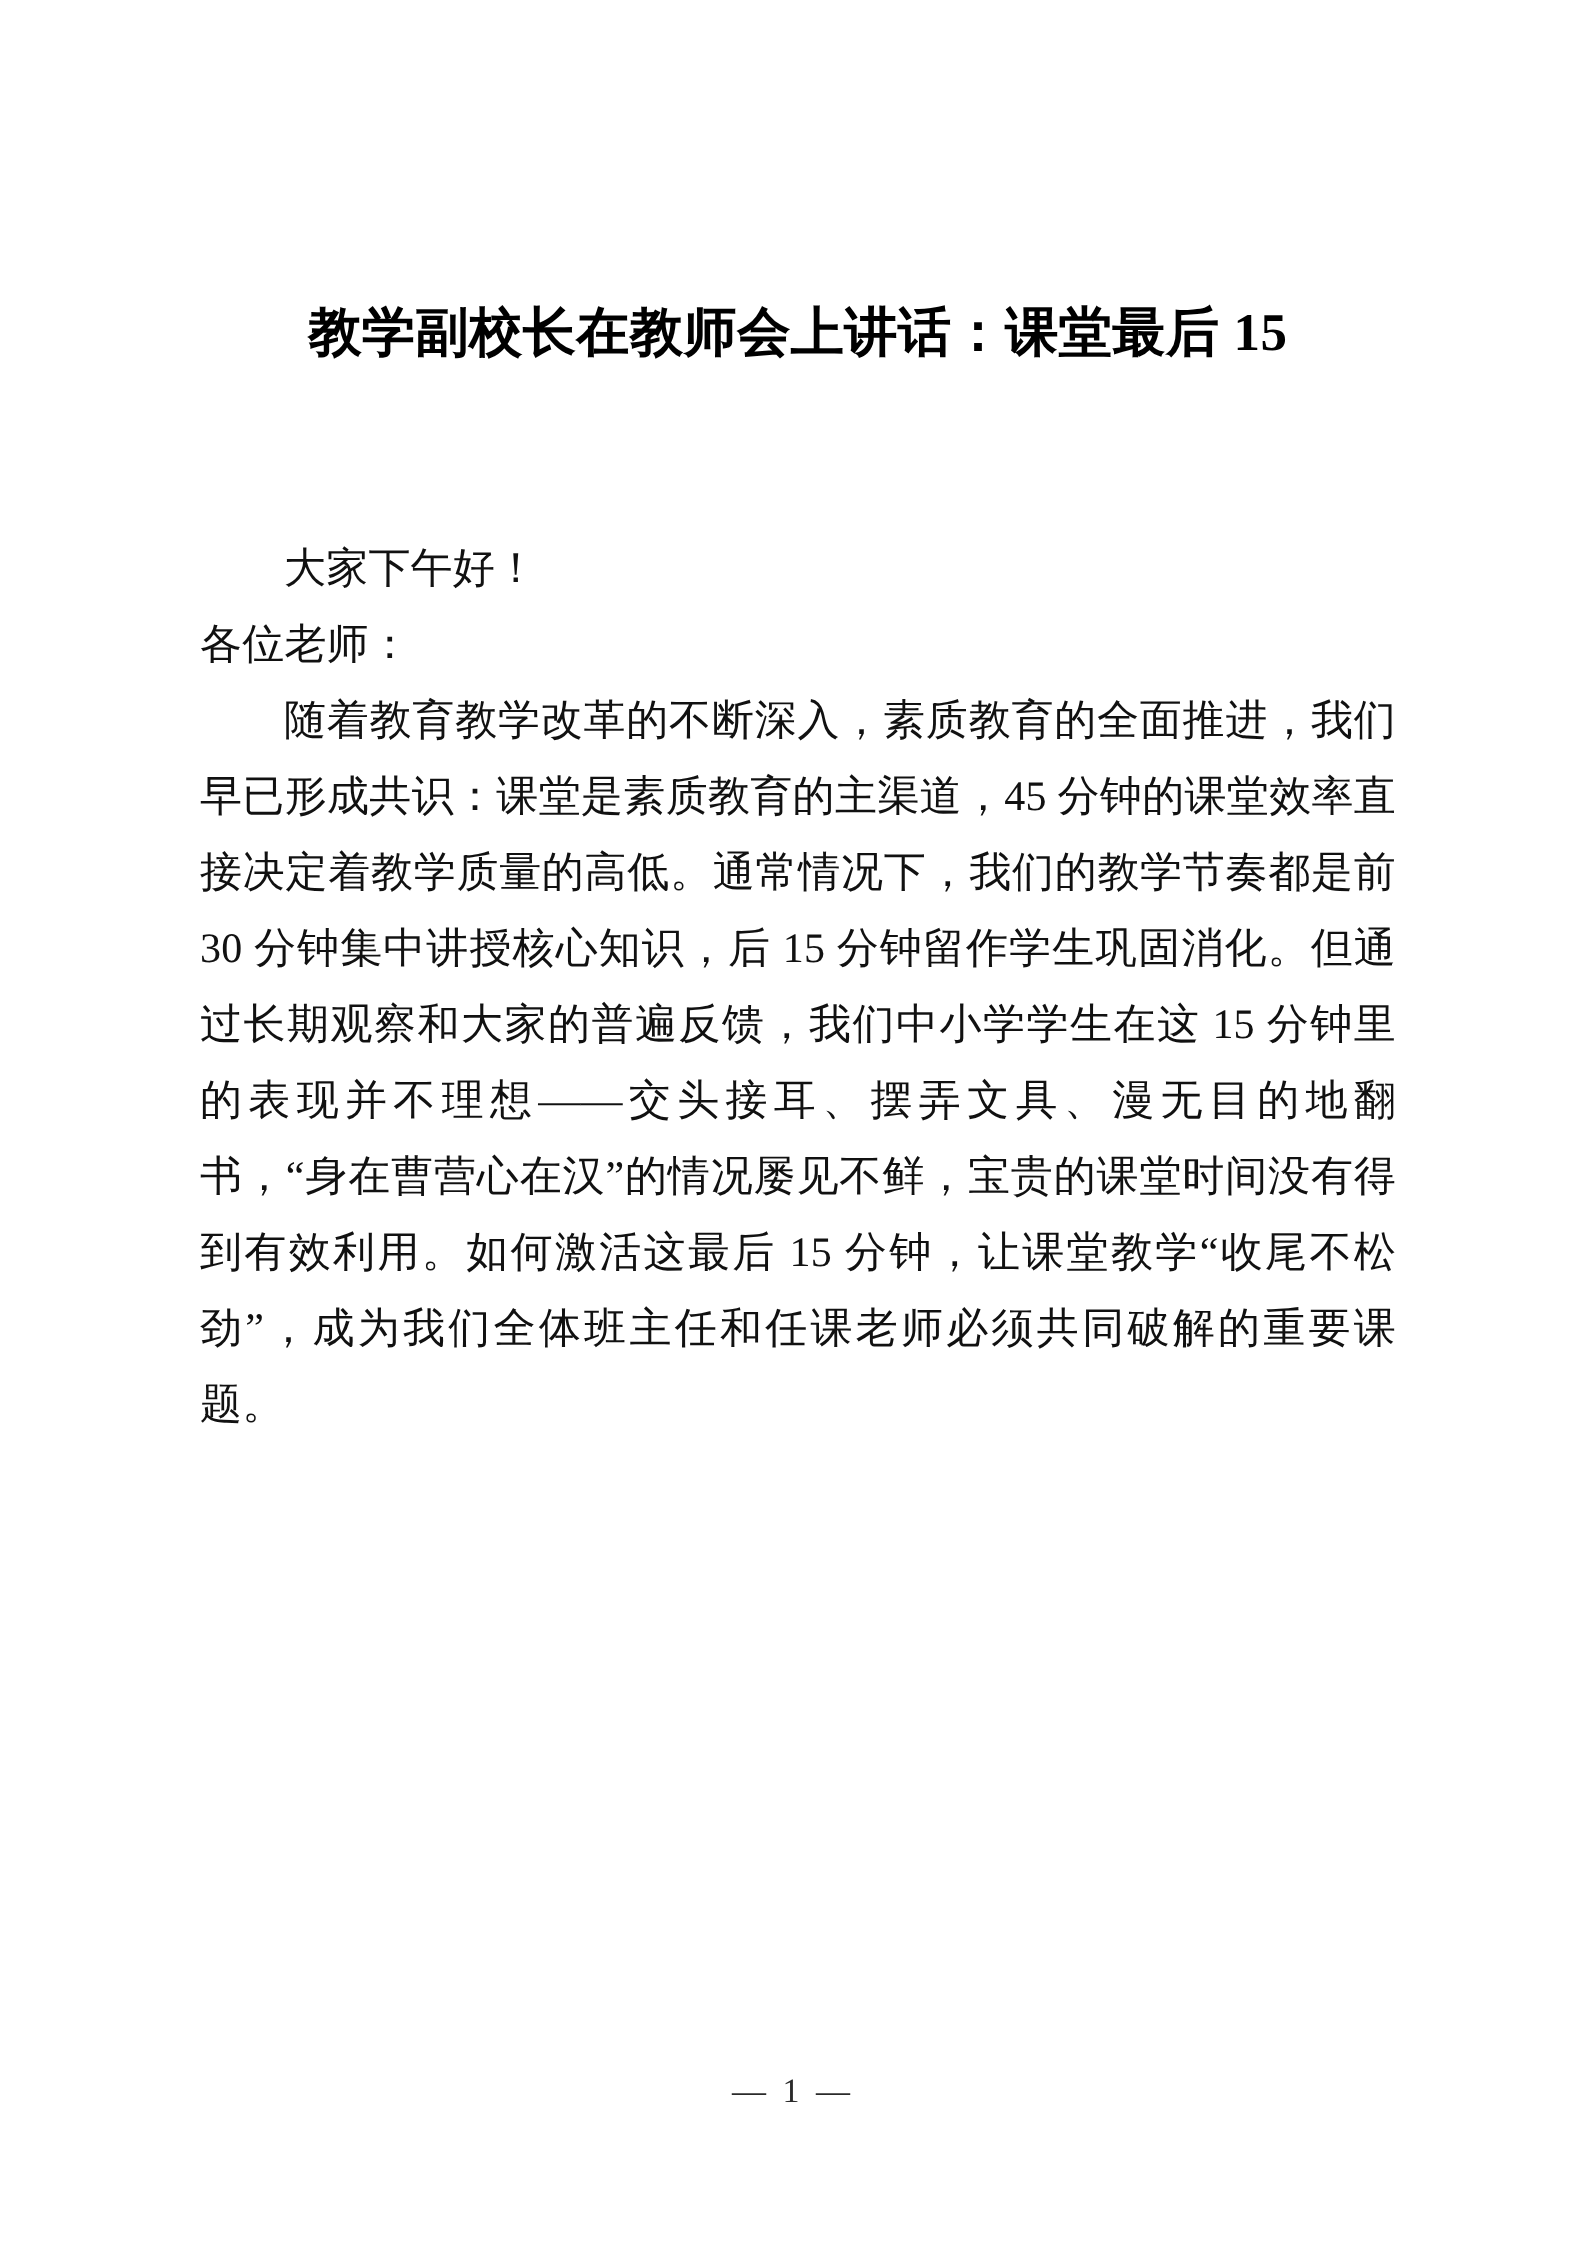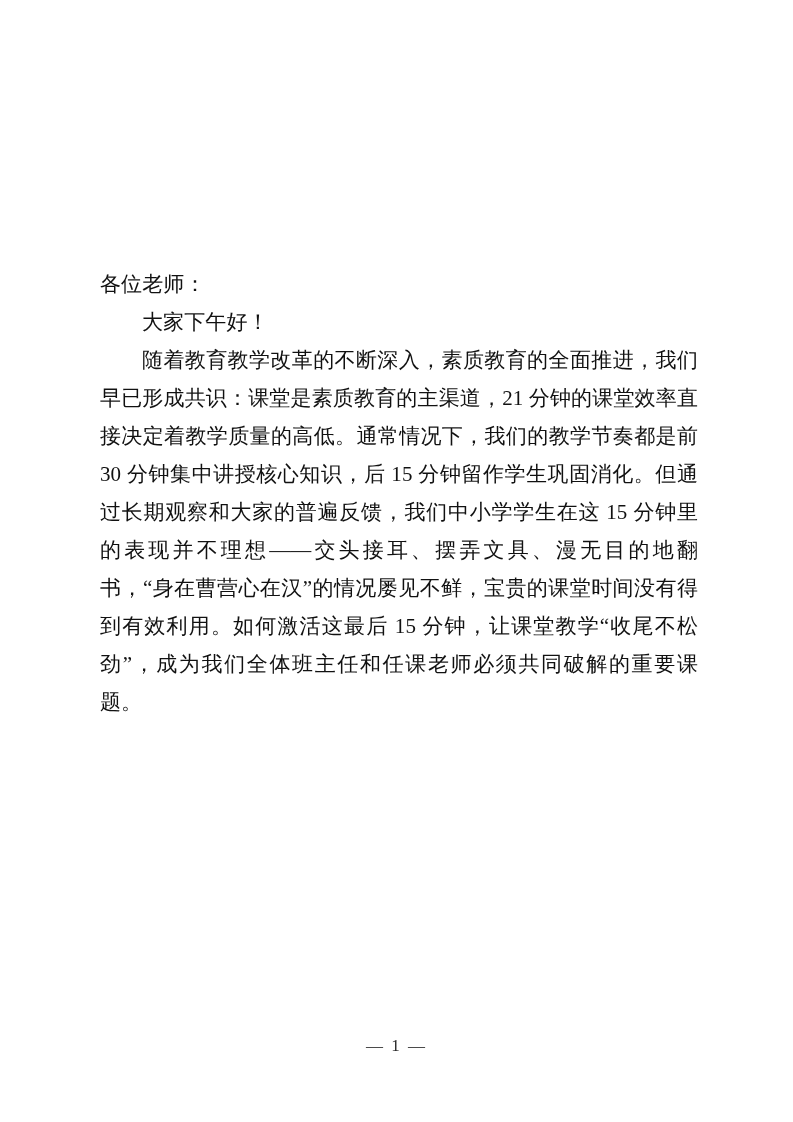--- a/index.html
+++ b/index.html
@@ -78,24 +78,24 @@
     color: #2a2a2a;
     letter-spacing: 2px;
   }
 </style>
 </head>
 <body>
 
 <div class="page">
 
   <div class="doc-title">
-    <br>
+    <span>教学副校长在教师会上讲话：课堂最后 15</span><br>
   </div>
 
   <div class="body-region">
+    <p class="para indent">大家下午好！</p>
     <p class="para salutation">各位老师：</p>
-    <p class="para indent">大家下午好！</p>
-    <p class="para indent">随着教育教学改革的不断深入，素质教育的全面推进，我们早已形成共识：课堂是素质教育的主渠道，21 分钟的课堂效率直接决定着教学质量的高低。通常情况下，我们的教学节奏都是前 30 分钟集中讲授核心知识，后 15 分钟留作学生巩固消化。但通过长期观察和大家的普遍反馈，我们中小学学生在这 15 分钟里的表现并不理想——交头接耳、摆弄文具、漫无目的地翻书，“身在曹营心在汉”的情况屡见不鲜，宝贵的课堂时间没有得到有效利用。如何激活这最后 15 分钟，让课堂教学“收尾不松劲”，成为我们全体班主任和任课老师必须共同破解的重要课题。</p>
+    <p class="para indent">随着教育教学改革的不断深入，素质教育的全面推进，我们早已形成共识：课堂是素质教育的主渠道，45 分钟的课堂效率直接决定着教学质量的高低。通常情况下，我们的教学节奏都是前 30 分钟集中讲授核心知识，后 15 分钟留作学生巩固消化。但通过长期观察和大家的普遍反馈，我们中小学学生在这 15 分钟里的表现并不理想——交头接耳、摆弄文具、漫无目的地翻书，“身在曹营心在汉”的情况屡见不鲜，宝贵的课堂时间没有得到有效利用。如何激活这最后 15 分钟，让课堂教学“收尾不松劲”，成为我们全体班主任和任课老师必须共同破解的重要课题。</p>
   </div>
 
   <div class="page-footer">— 1 —</div>
 
 </div>
 
 </body></html>

